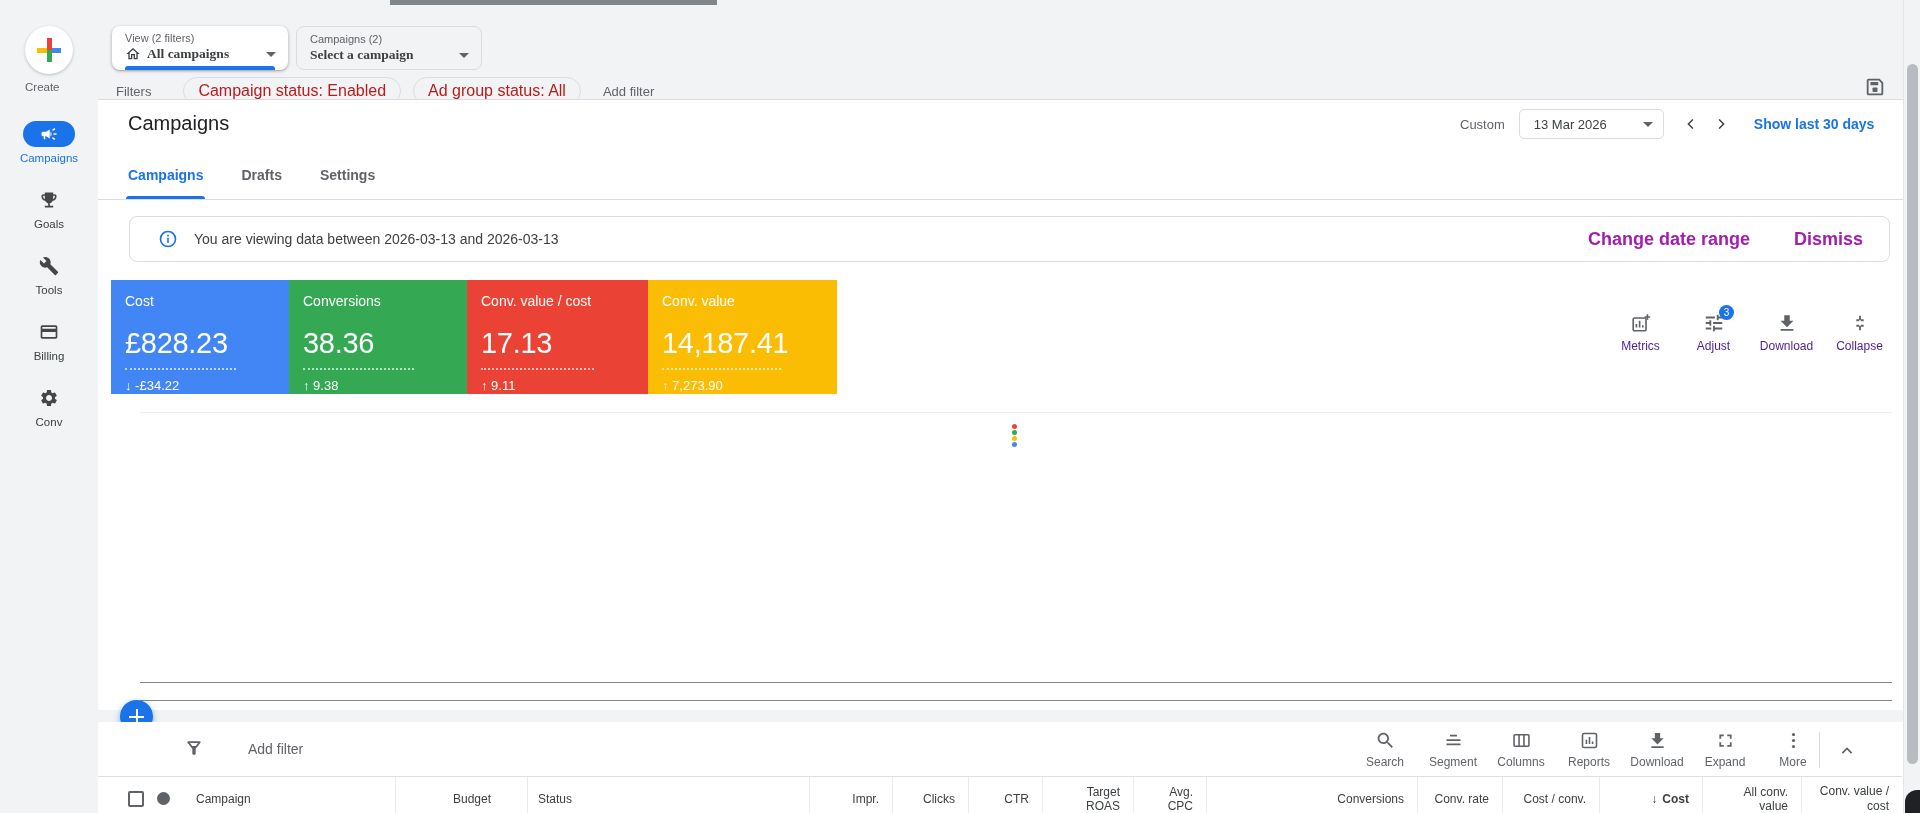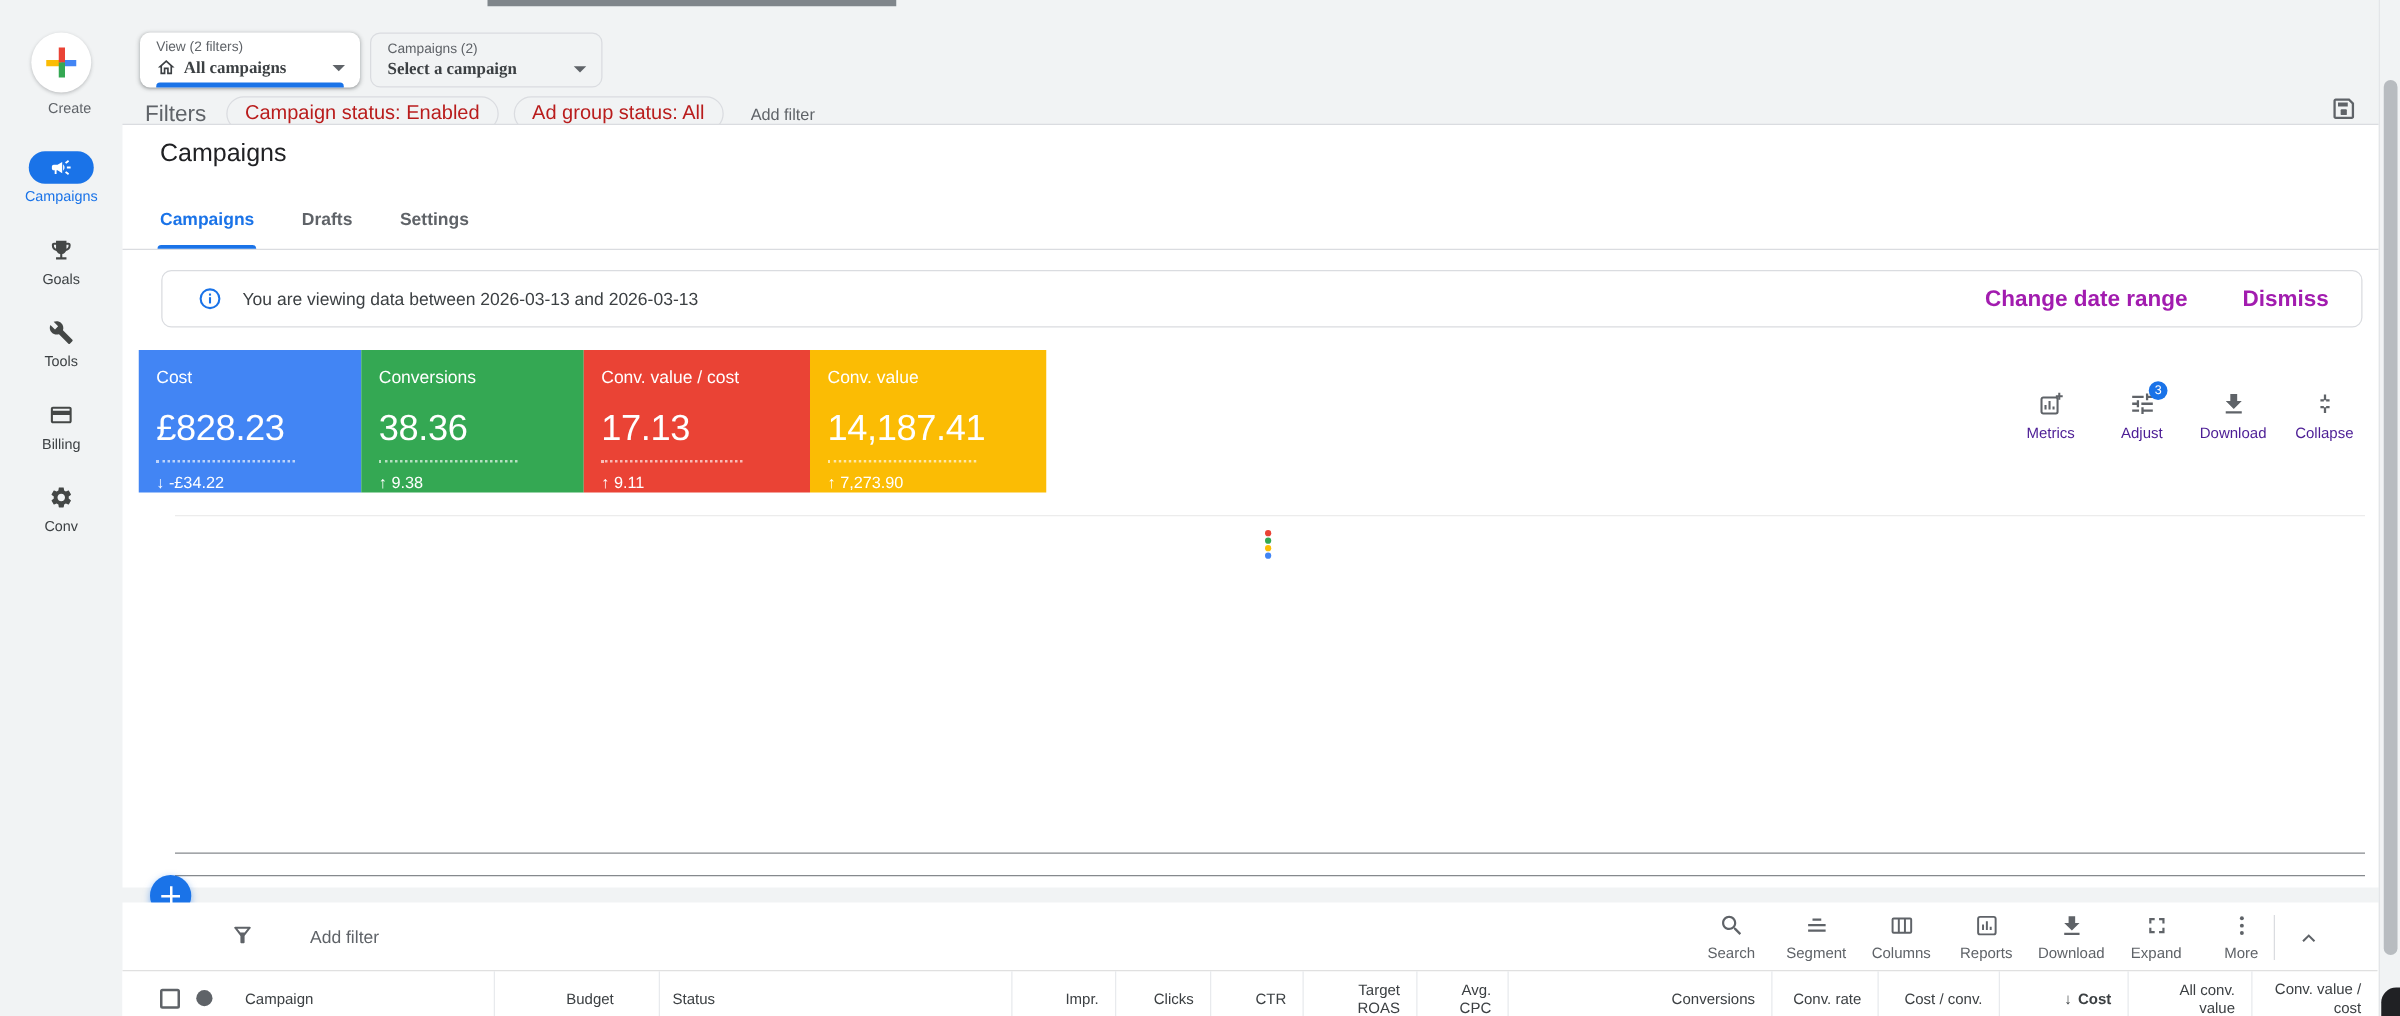--- a/index.html
+++ b/index.html
@@ -2,21 +2,21 @@
 <html><head>
 <meta charset="utf-8">
 <style>
   * { margin:0; padding:0; box-sizing:border-box; }
   html,body { width:1920px; height:813px; overflow:hidden; }
   body { position:relative; background:#f1f3f4; font-family:"Liberation Sans", sans-serif; color:#3c4043; }
   svg { display:block; }
 
   
   .sidebar { position:absolute; left:0; top:0; width:98px; height:813px; background:#f1f3f4; display:flex; flex-direction:column; align-items:center; }
-  .create-btn { margin-top:26px; display:flex; flex-direction:column; align-items:flex-end; cursor:pointer; }
+  .create-btn { margin-top:26px; display:flex; flex-direction:column; align-items:flex-start; cursor:pointer; }
   .create-circle { width:48px; height:48px; border-radius:50%; background:#fff; box-shadow:0 1px 3px rgba(60,64,67,.3); display:flex; align-items:center; justify-content:center; }
   .gplus { position:relative; width:24px; height:24px; }
   .gplus div { position:absolute; }
   .gp-left  { left:0;  top:9.5px; width:12px; height:5px; }
   .gp-right { left:12px; top:9.5px; width:12px; height:5px; }
   .gp-top   { left:9.5px; top:0;  width:5px; height:12px; }
   .gp-bot   { left:9.5px; top:12px; width:5px; height:12px; }
   .create-label { margin-top:7px; font-size:11.5px; color:#5f6368; }
   .nav { margin-top:28px; display:flex; flex-direction:column; align-items:center; }
   .nav-item { display:flex; flex-direction:column; align-items:center; margin-bottom:23px; cursor:pointer; }
@@ -31,21 +31,21 @@
   
   .topband { position:absolute; left:0; top:0; width:100%; height:100px; border-bottom:1px solid #dadce0; }
   .view-card { position:absolute; left:14px; top:26px; width:176px; height:44px; background:#fff; border-radius:8px; box-shadow:0 1px 2px rgba(60,64,67,.3),0 1px 3px 1px rgba(60,64,67,.15); cursor:pointer; }
   .sel-label { font-size:11px; color:#5f6368; margin:6px 0 0 13px; }
   .sel-row { display:flex; align-items:center; margin:2px 12px 0 13px; gap:6px;font-family:Liberation Serif, serif; }
   .sel-value { font-size:13.5px; font-weight:700; color:#3c4043; white-space:nowrap; }
   .caret { margin-left:auto; width:0; height:0; border-left:5px solid transparent; border-right:5px solid transparent; border-top:5px solid #5f6368; }
   .view-bar { position:absolute; left:13px; right:13px; bottom:0; height:4px; background:#1a73e8; border-radius:3px 3px 0 0; }
   .campaign-card { position:absolute; left:198px; top:26px; width:186px; height:44px; border:1px solid #dadce0; border-radius:8px; cursor:pointer; }
   .filters-row { position:absolute; left:18px; top:78px; height:26px; display:flex; align-items:center; }
-  .filters-label { font-size:18px; color:#5f6368; margin-right:16px; }
+  .filters-label { font-size:13px; color:#5f6368; margin-right:32px; }
   .chip { border:1px solid #dadce0; border-radius:14px; padding:4px 14px; font-size:16px; color:#b91c1c; margin-right:12px; cursor:pointer; white-space:nowrap; }
   .add-filter-link { font-size:13px; color:#5f6368; margin-left:10px; cursor:pointer; }
   .save-btn { position:absolute; left:1762px; top:72px; width:30px; height:30px; color:#5f6368; cursor:pointer; display:flex; align-items:center; justify-content:center; }
 
   
   .content { position:absolute; left:0; top:100px; width:100%; height:610px; background:#fff; }
   .page-title { position:absolute; left:30px; top:12px; font-size:20px; color:#202124; }
   .date-controls { position:absolute; left:1362px; top:8px; height:32px; display:flex; align-items:center; }
   .date-mode { font-size:13px; color:#5f6368; margin-right:14px; }
   .date-box { width:145px; height:30px; border:1px solid #dadce0; border-radius:5px; display:flex; align-items:center; padding:0 10px 0 14px; cursor:pointer; background:#fff; }
@@ -221,20 +221,38 @@
           <path d="M17 3H5c-1.1 0-2 .9-2 2v14c0 1.1.9 2 2 2h14c1.1 0 2-.9 2-2V7l-4-4zm2 16H5V5h11.17L19 7.83V19zM7 6.5h8.5V10H7z"></path>
           <rect x="9.3" y="12.5" width="5.4" height="5" rx="0.8"></rect>
         </svg>
     </div>
   </div>
 
   <div class="content">
 
     <div class="page-title">Campaigns</div>
 
+    <div class="date-controls">
+      <span class="date-mode">Custom</span>
+      <div class="date-box">
+        <span class="date-value">13 Mar 2026</span>
+        <span class="caret"></span>
+      </div>
+      <div class="date-nav first">
+        <svg width="18" height="18" viewBox="0 0 24 24" fill="none" stroke="currentColor" stroke-width="2">
+            <path d="M14.5 6l-6 6 6 6"></path>
+          </svg>
+      </div>
+      <div class="date-nav">
+        <svg width="18" height="18" viewBox="0 0 24 24" fill="none" stroke="currentColor" stroke-width="2">
+            <path d="M9.5 6l6 6-6 6"></path>
+          </svg>
+      </div>
+      <span class="show-last">Show last 30 days</span>
+    </div>
 
     <div class="tabs">
       <div class="tab active">Campaigns</div>
       <div class="tab">Drafts</div>
       <div class="tab">Settings</div>
     </div>
 
     <div class="banner">
       <span class="banner-icon">
         <svg width="20" height="20" viewBox="0 0 24 24">

